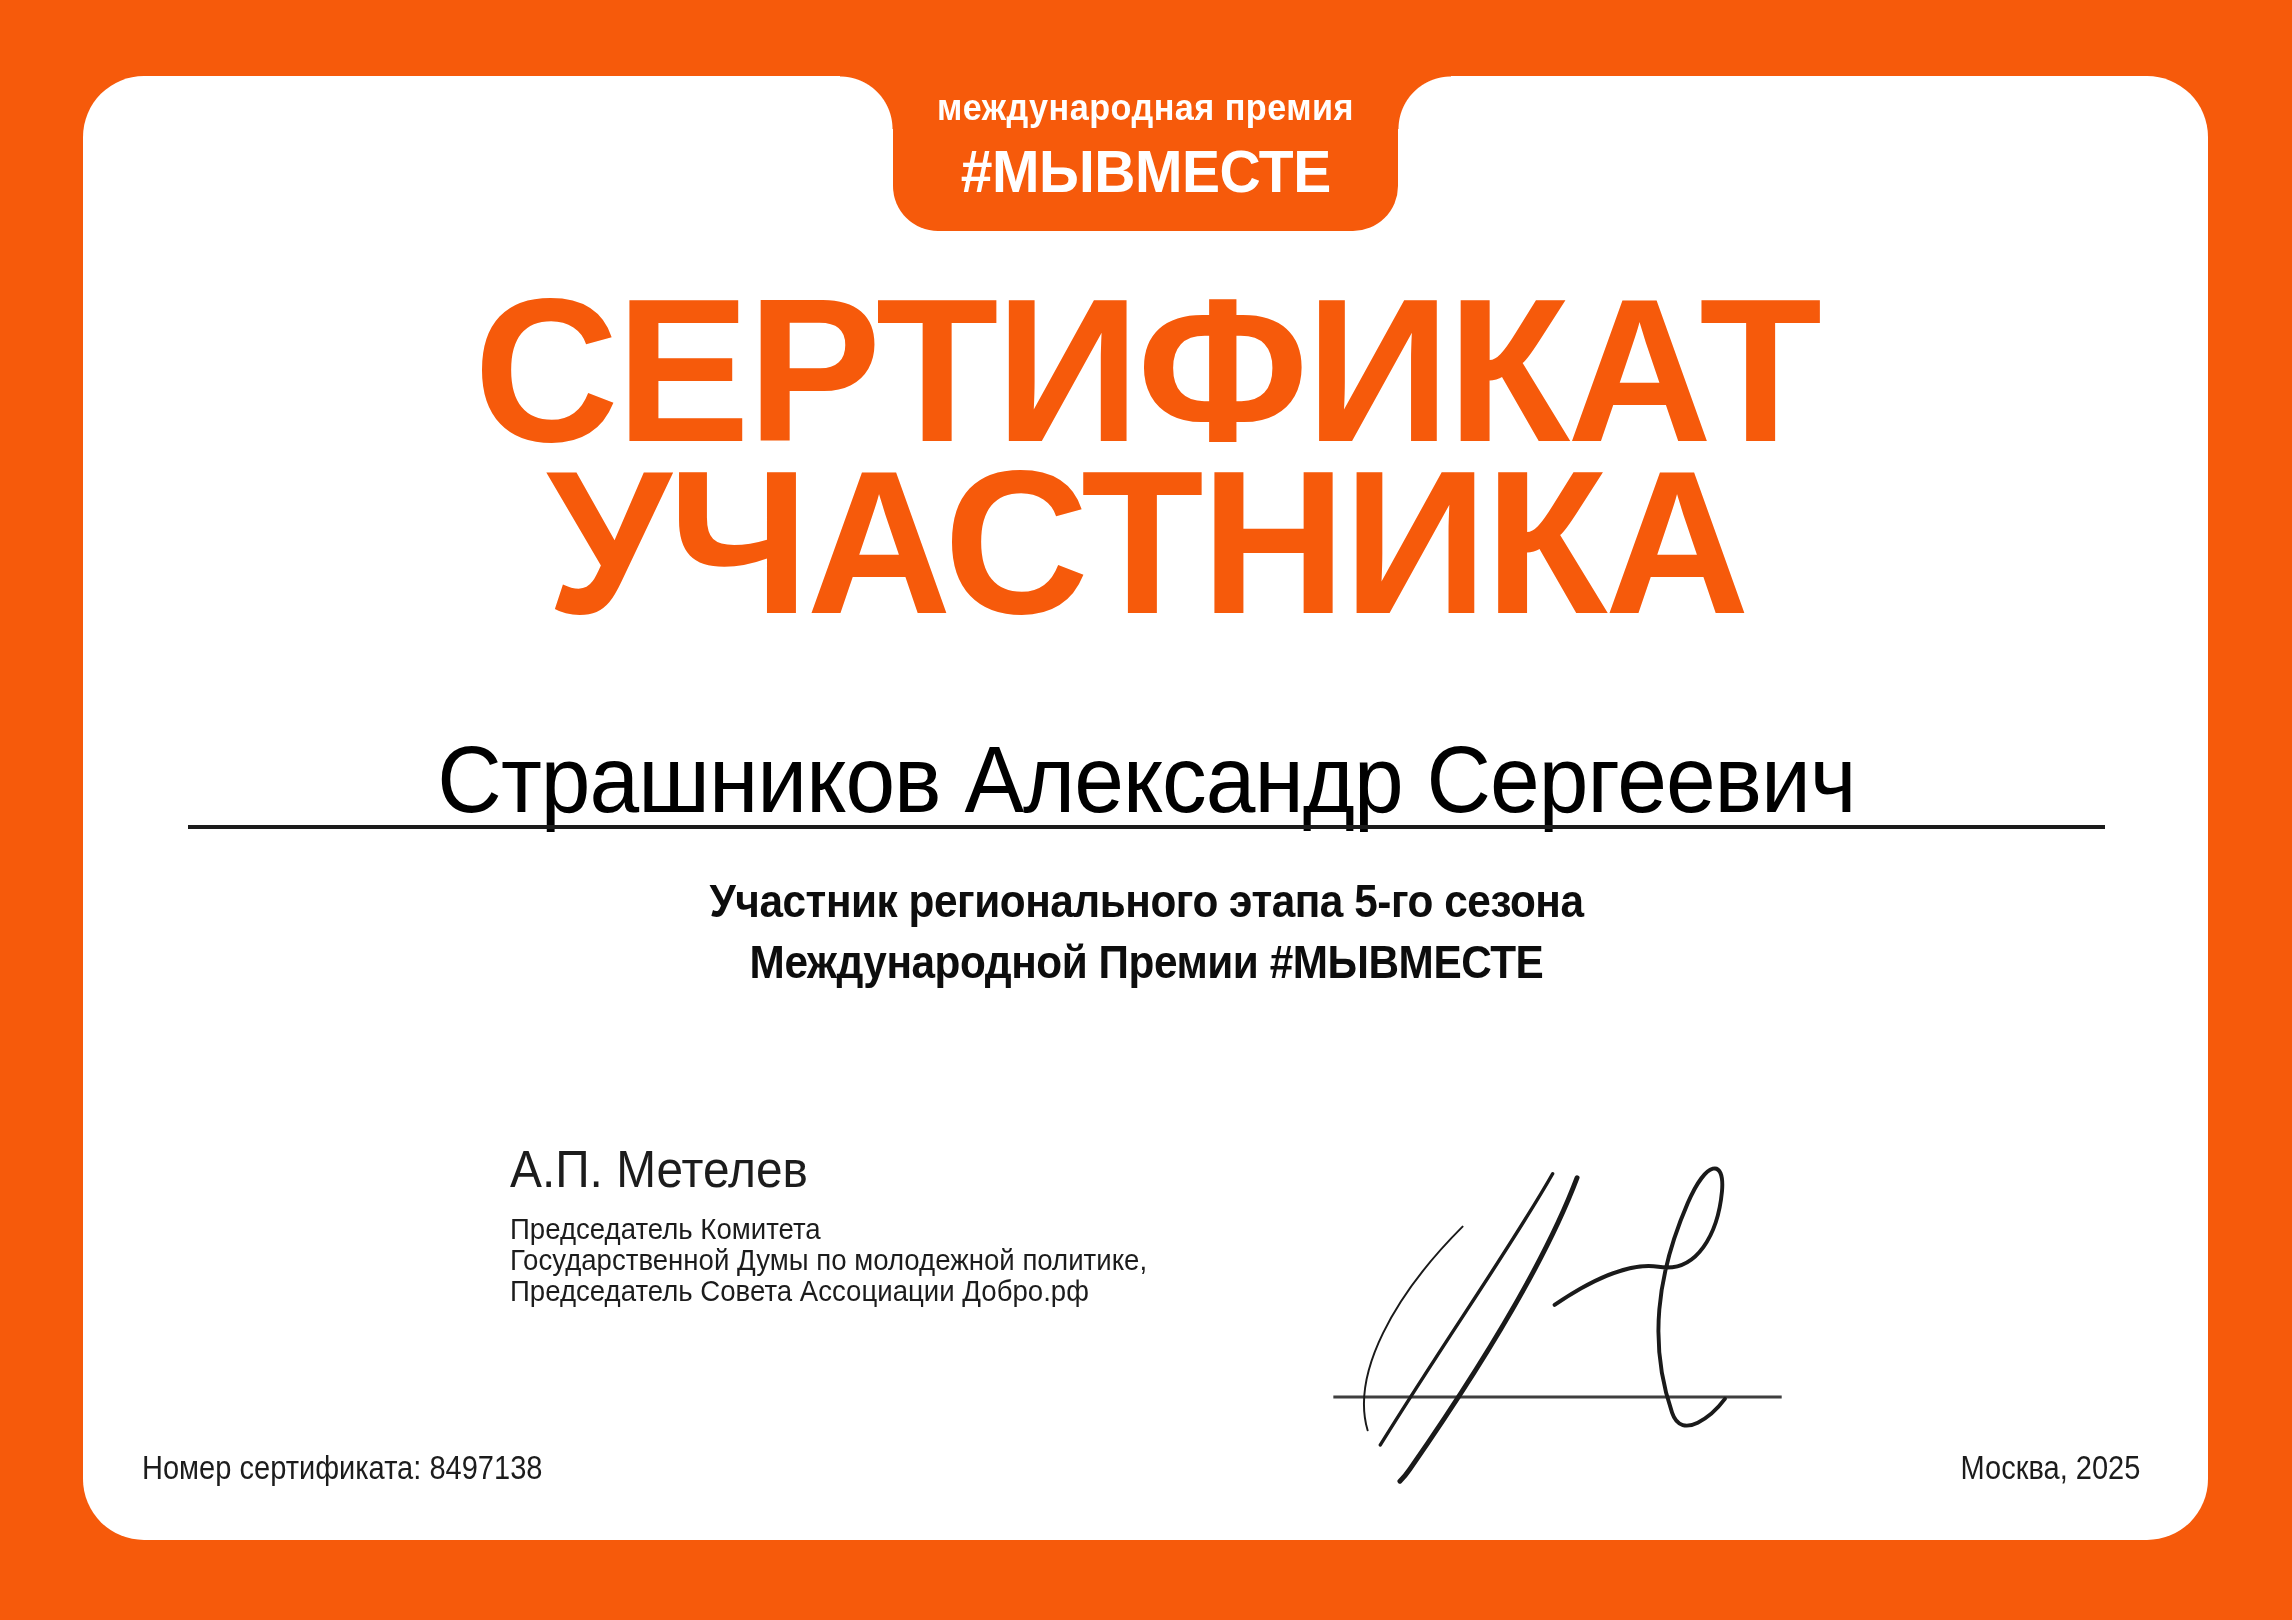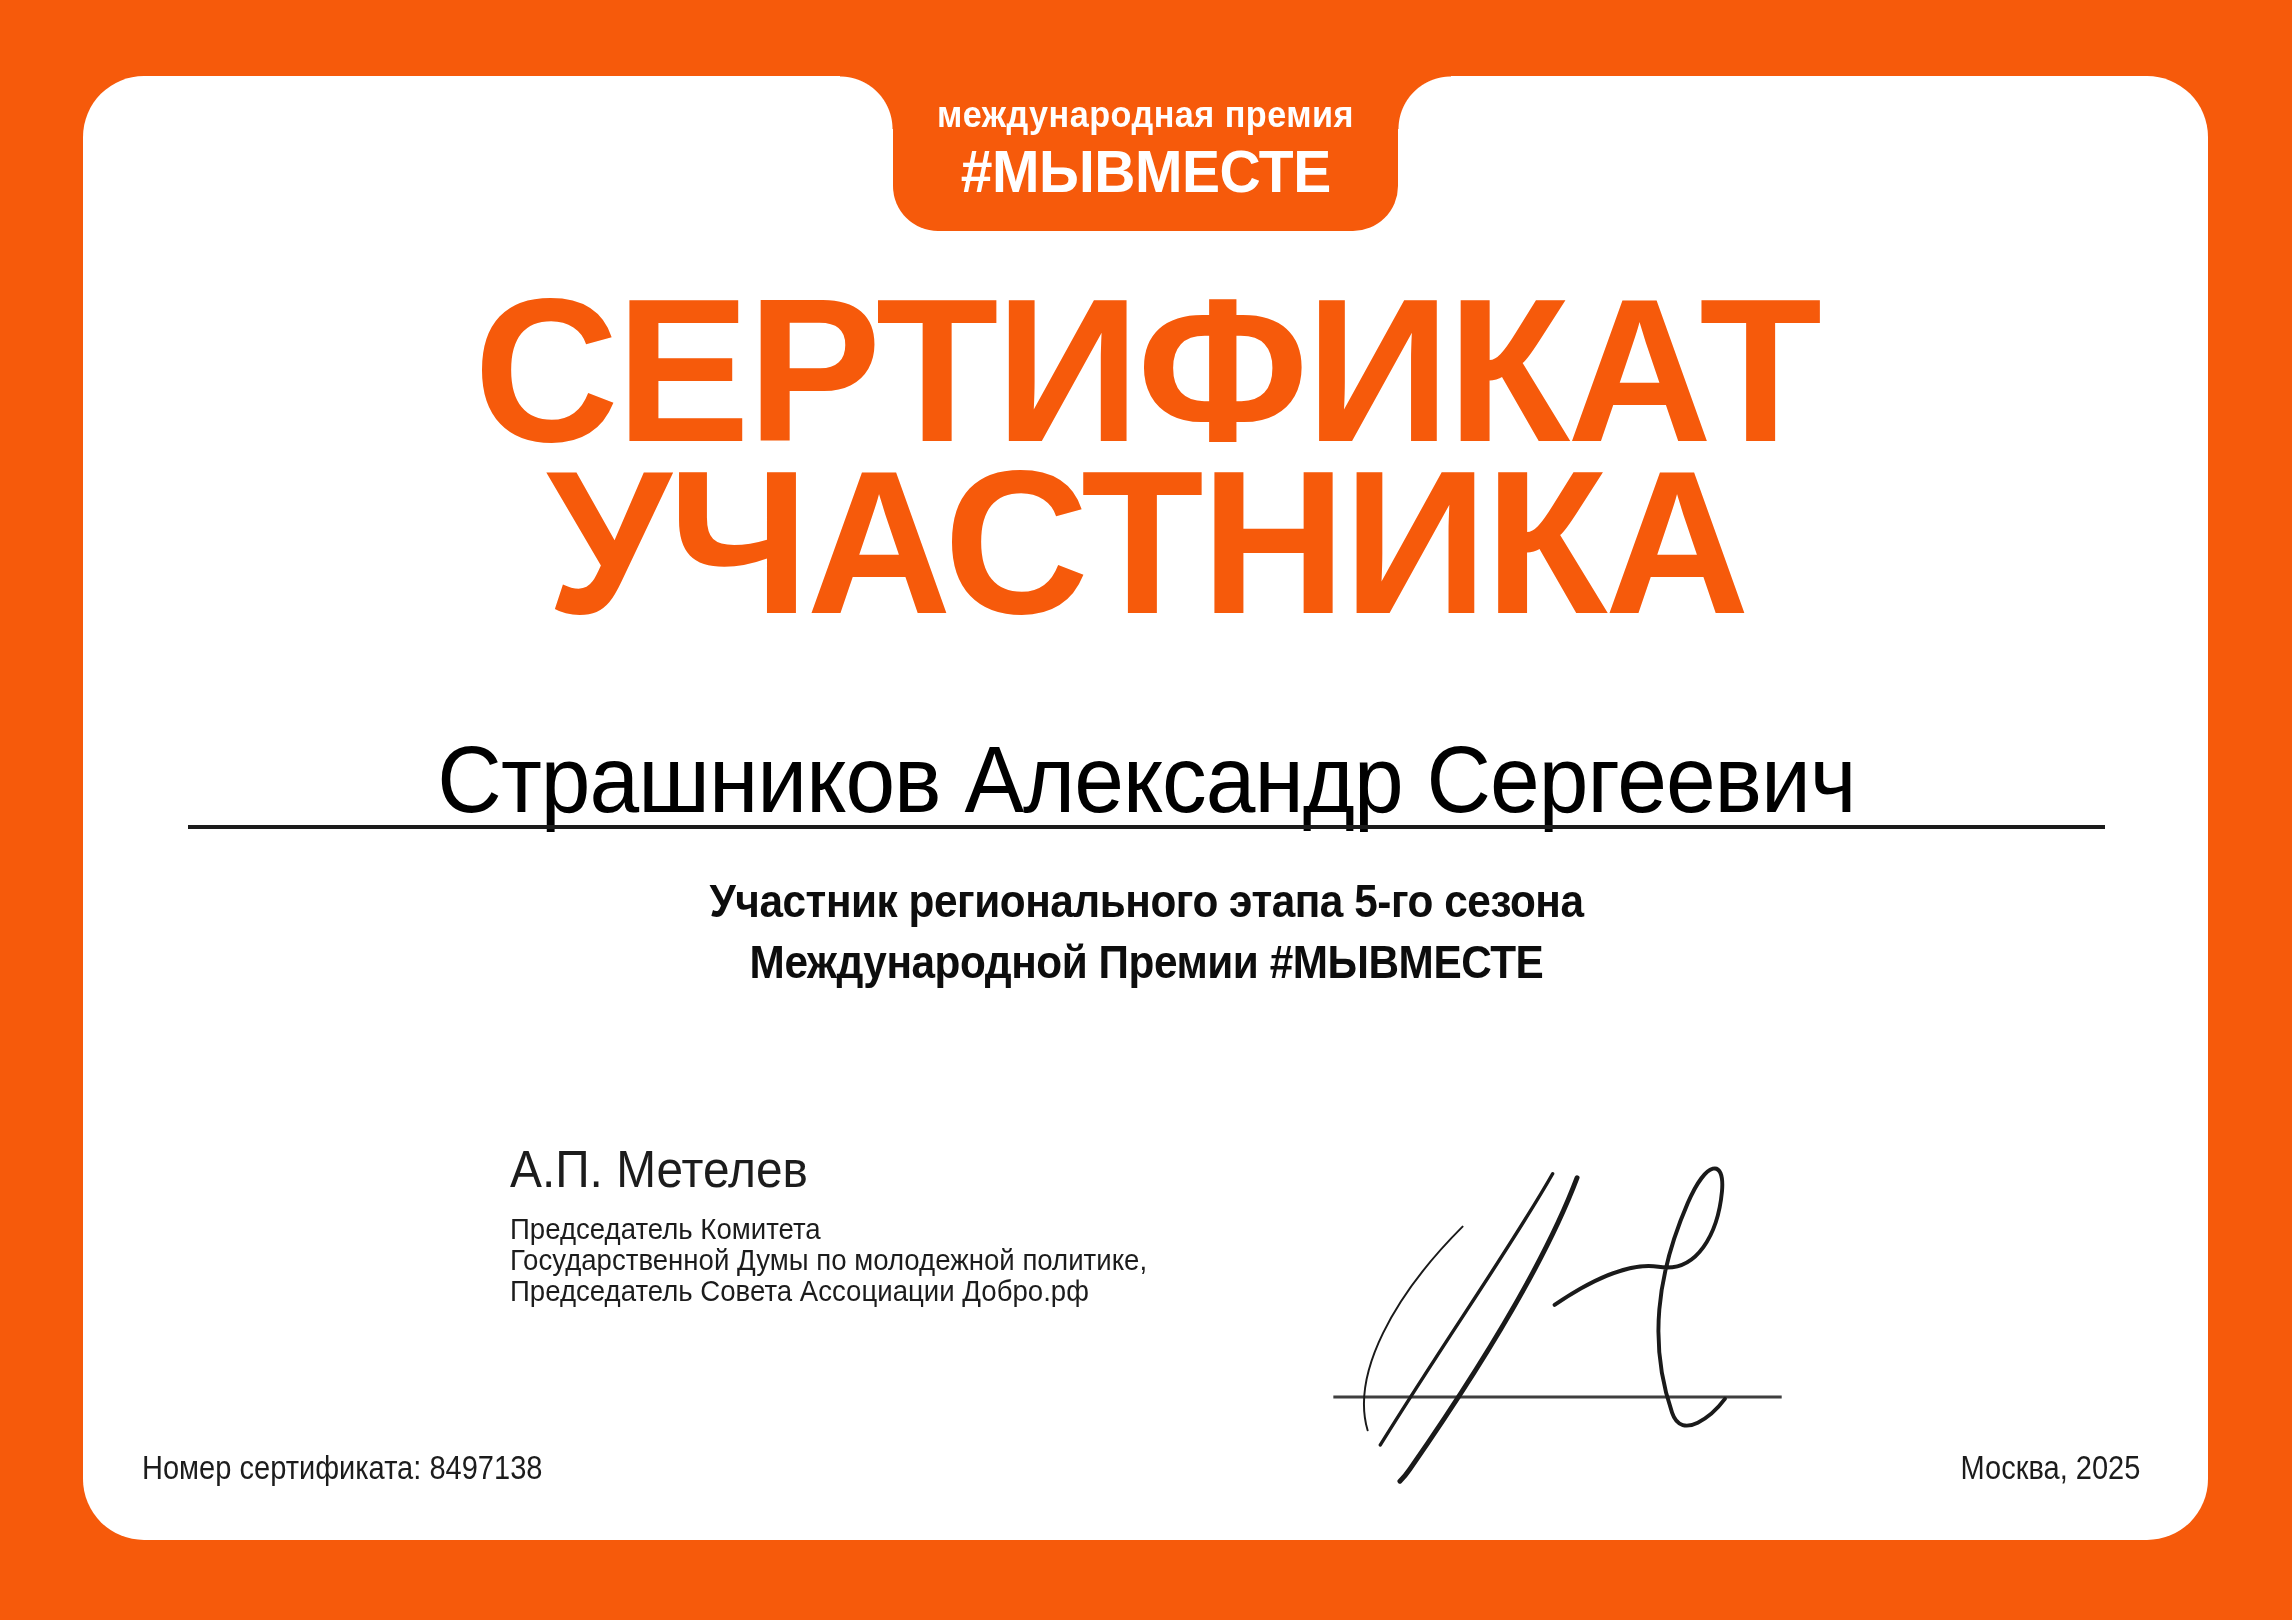--- a/index.html
+++ b/index.html
@@ -18,21 +18,21 @@
   .page{
     position:absolute;left:83px;top:76px;width:2125px;height:1464px;
     background:#ffffff;border-radius:61px;
   }
   
   .badge{
     position:absolute;left:893px;top:0;width:505px;height:231px;
     background:var(--accent,#F65A0B);
     border-radius:0 0 45px 45px;
     display:flex;flex-direction:column;align-items:center;justify-content:flex-end;
-    padding-bottom:25.5px;box-sizing:border-box;gap:1px;
+    padding-bottom:25.5px;box-sizing:border-box;gap:8px;
   }
   .fillet{position:absolute;top:76px;width:53px;height:53px;}
   .fillet.left{left:840px;background:radial-gradient(53px at 0% 100%, #ffffff 52px, var(--accent,#F65A0B) 53px);}
   .fillet.right{left:1398px;background:radial-gradient(53px at 100% 100%, #ffffff 52px, var(--accent,#F65A0B) 53px);}
   .badge-kicker{
     color:#ffffff;font-size:36px;font-weight:600;letter-spacing:0.5px;
     transform:scaleX(.95);transform-origin:50% 50%;white-space:nowrap;
   }
   .badge-brand{
     color:#ffffff;font-size:60px;font-weight:800;letter-spacing:-0.5px;

